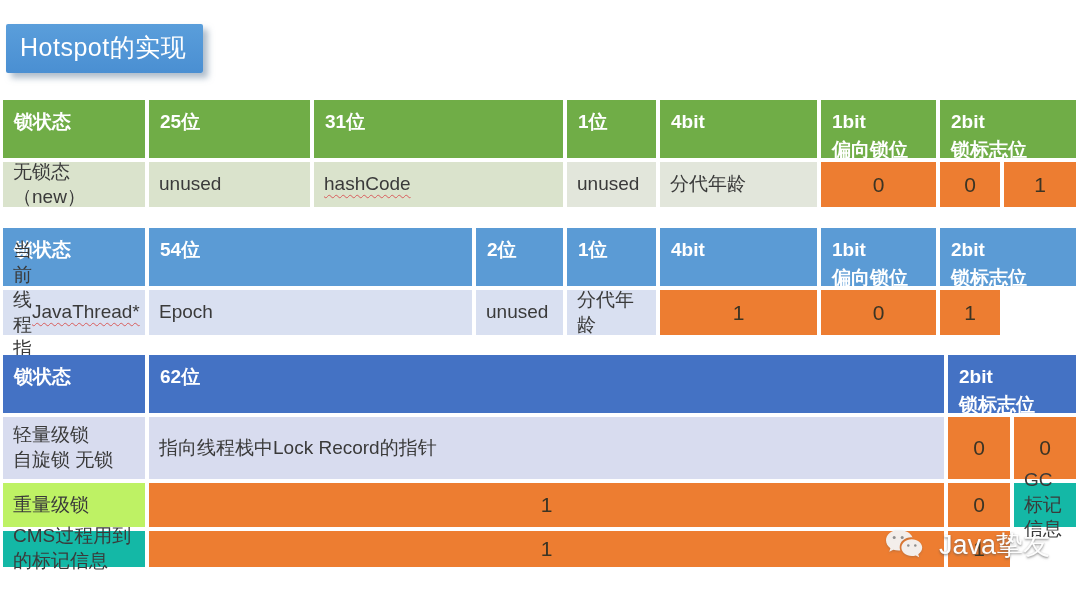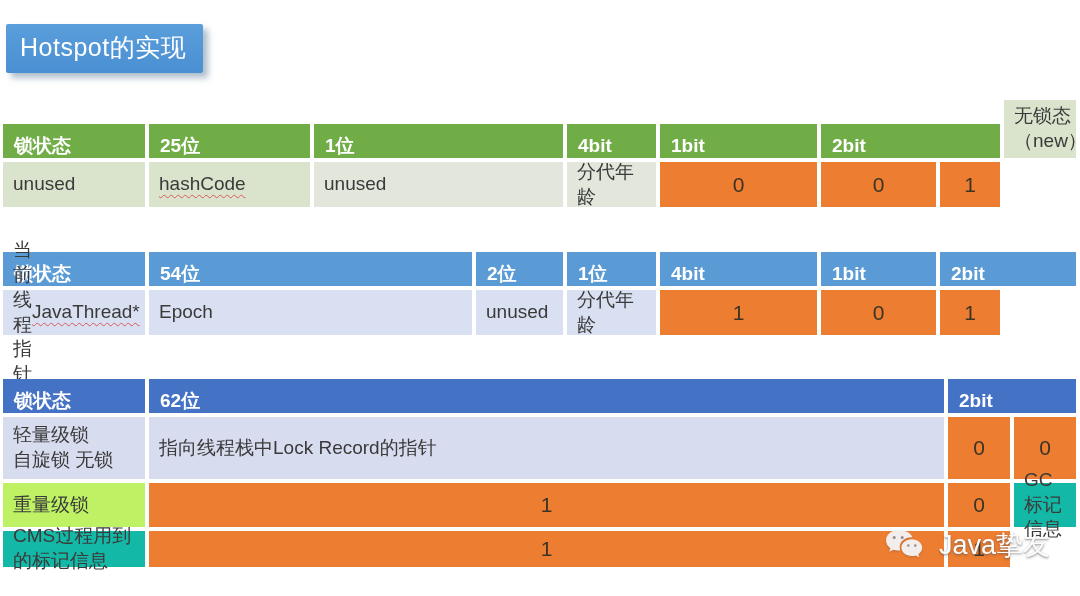--- a/index.html
+++ b/index.html
@@ -16,21 +16,21 @@
     padding:7px 17px 9px 14px;border-radius:2px;
     box-shadow:5px 5px 6px rgba(110,135,160,.55);
   }
   
   .tbl{position:absolute;display:grid;gap:4px;left:3px;width:1073px;}
   .t1{top:100px;grid-template-columns:142px 161px 249px 89px 157px 115px 60px 72px;grid-template-rows:58px 45px;}
   .t2{top:228px;grid-template-columns:142px 323px 87px 89px 157px 115px 60px 72px;grid-template-rows:58px 45px;}
   .t3{top:355px;grid-template-columns:142px 795px 62px 62px;grid-template-rows:58px 62px 44px 36px;}
   .hc{
     color:#fff;font-weight:bold;font-size:19px;line-height:1.45;
-    padding:8px 10px 0 11px;white-space:pre-line;margin-top:24px;
+    padding:8px 10px 0 11px;white-space:pre-line;
   }
   .t1 .hc{background:#70AD47;}
   .t2 .hc{background:#5B9BD5;}
   .t3 .hc{background:#4472C4;}
   .span2{grid-column:span 2;}
   .dc{
     font-size:19px;color:#3a3a3a;display:flex;align-items:center;
     padding:0 10px;white-space:pre-line;line-height:1.3;
   }
   .t1 .dc{background:#DAE3CC;}
@@ -58,20 +58,21 @@
   .watermark svg{display:block;}
 </style>
 </head>
 <body>
 
 <div class="title-box">Hotspot的实现</div>
 
 <div class="tbl t1">
   <div class="hc">锁状态</div>
   <div class="hc">25位</div>
+  <div class="hc">31位</div>
   <div class="hc">1位</div>
   <div class="hc">4bit</div>
   <div class="hc">1bit
 偏向锁位</div>
   <div class="hc span2">2bit
 锁标志位</div>
 
   <div class="dc">无锁态（new）</div>
   <div class="dc">unused</div>
   <div class="dc"><span class="code">hashCode</span></div>

